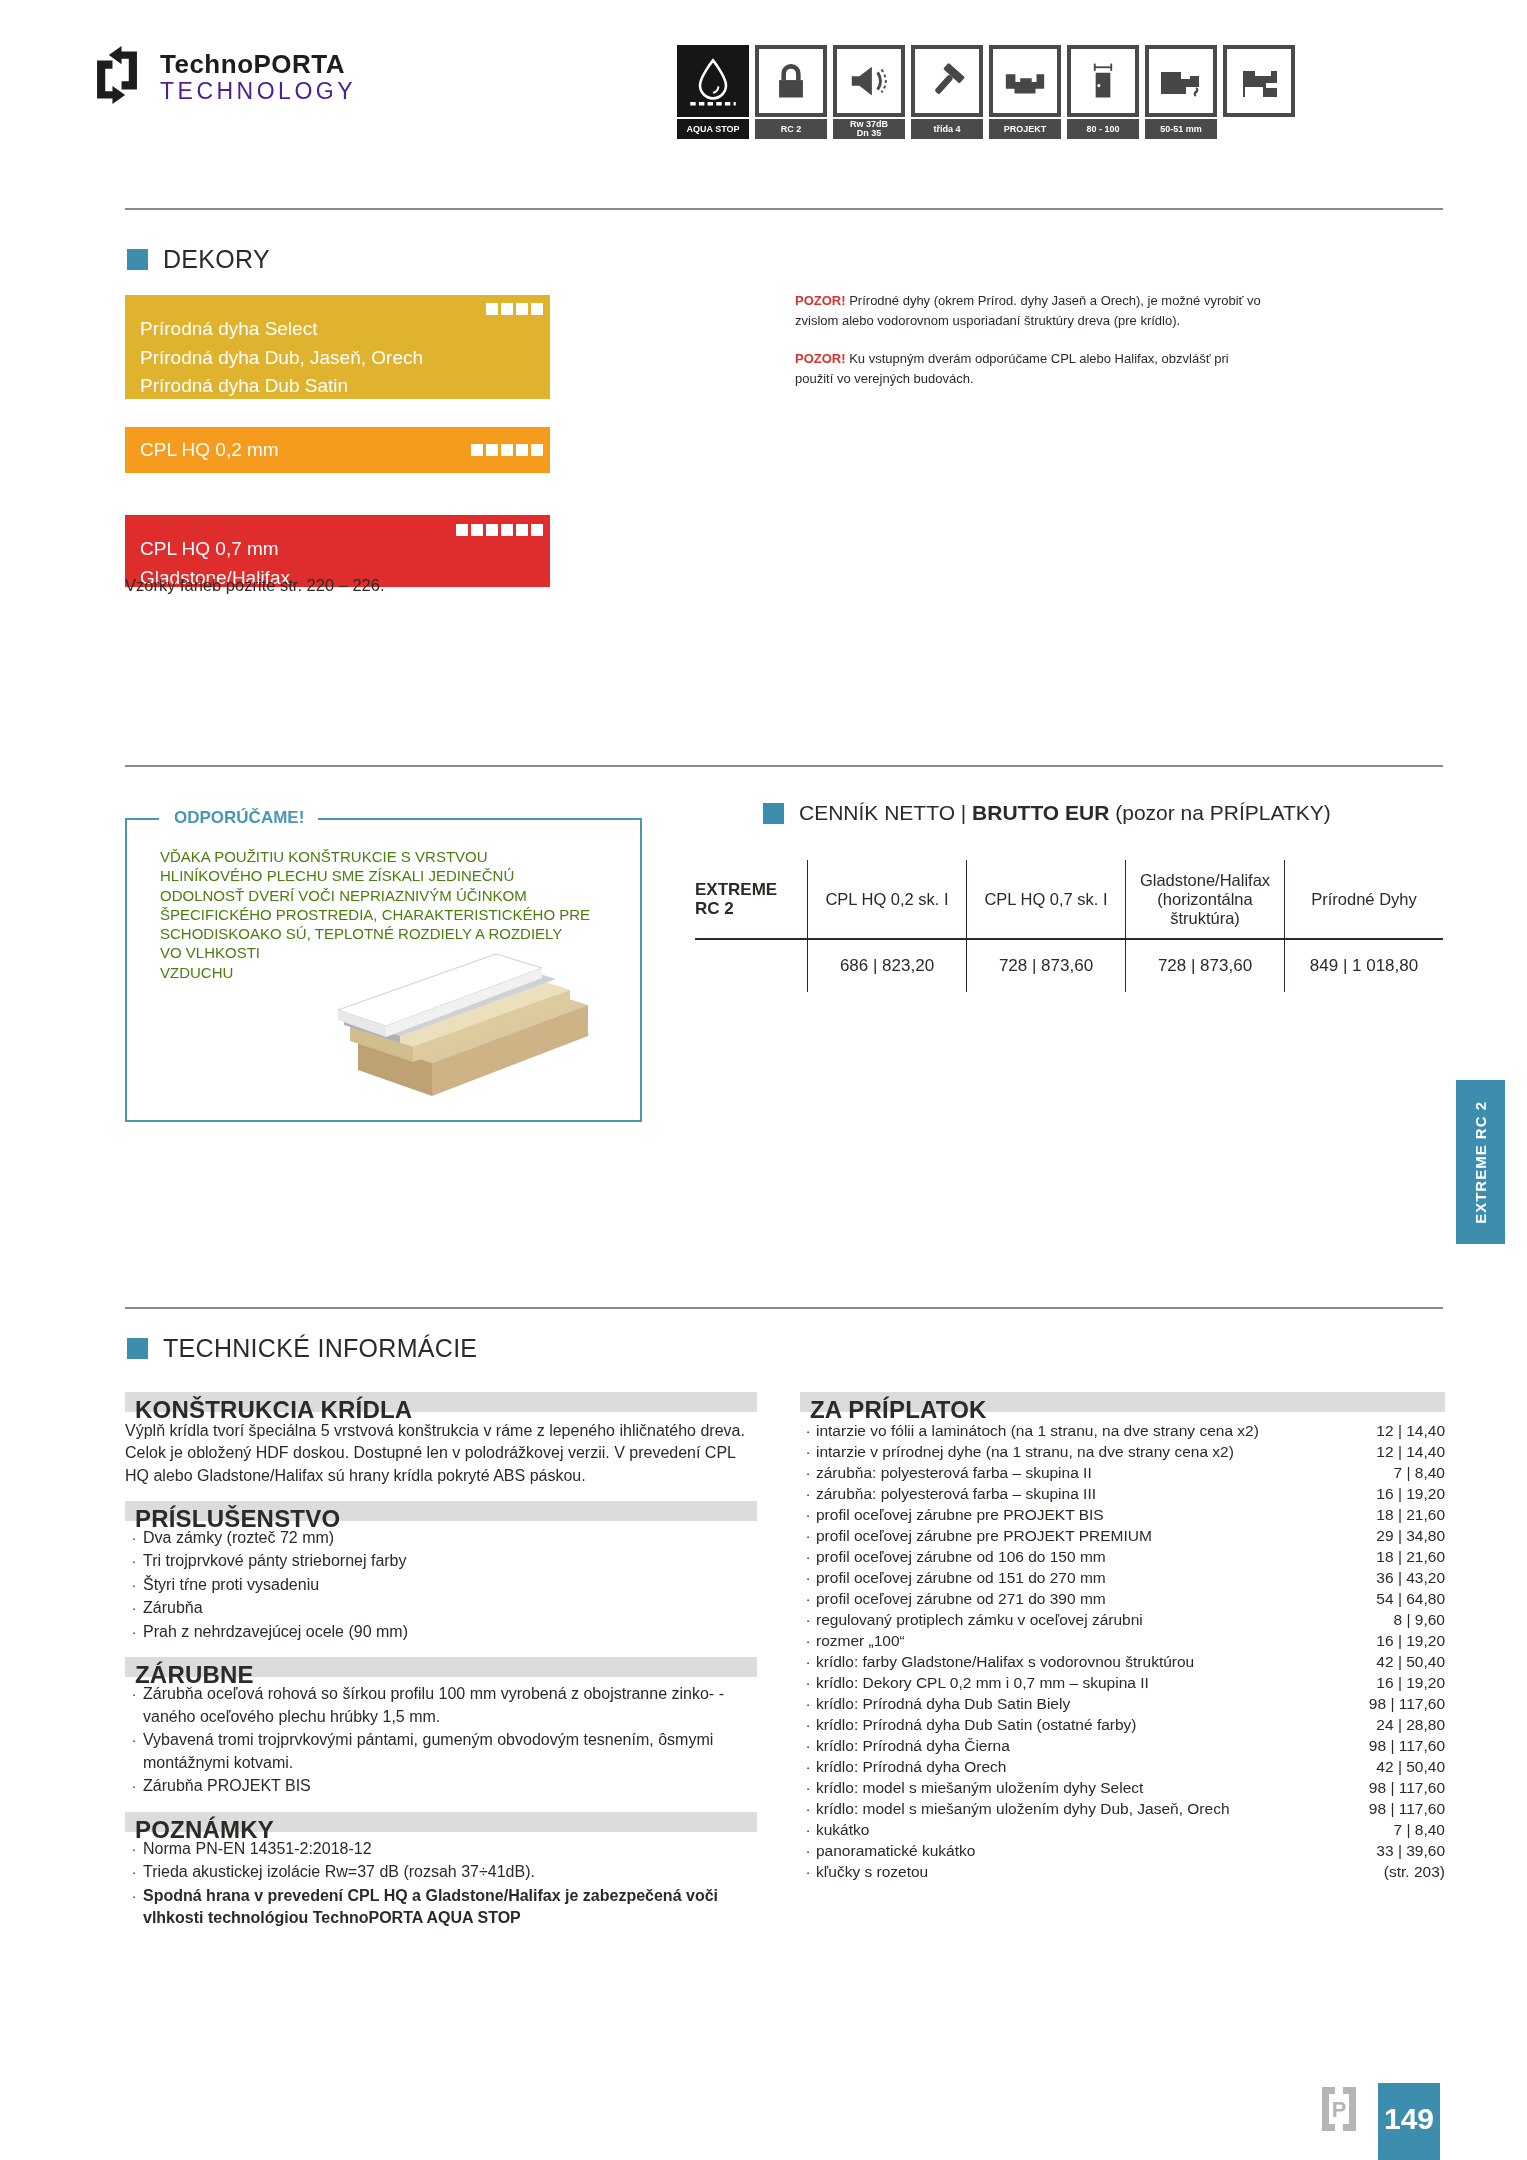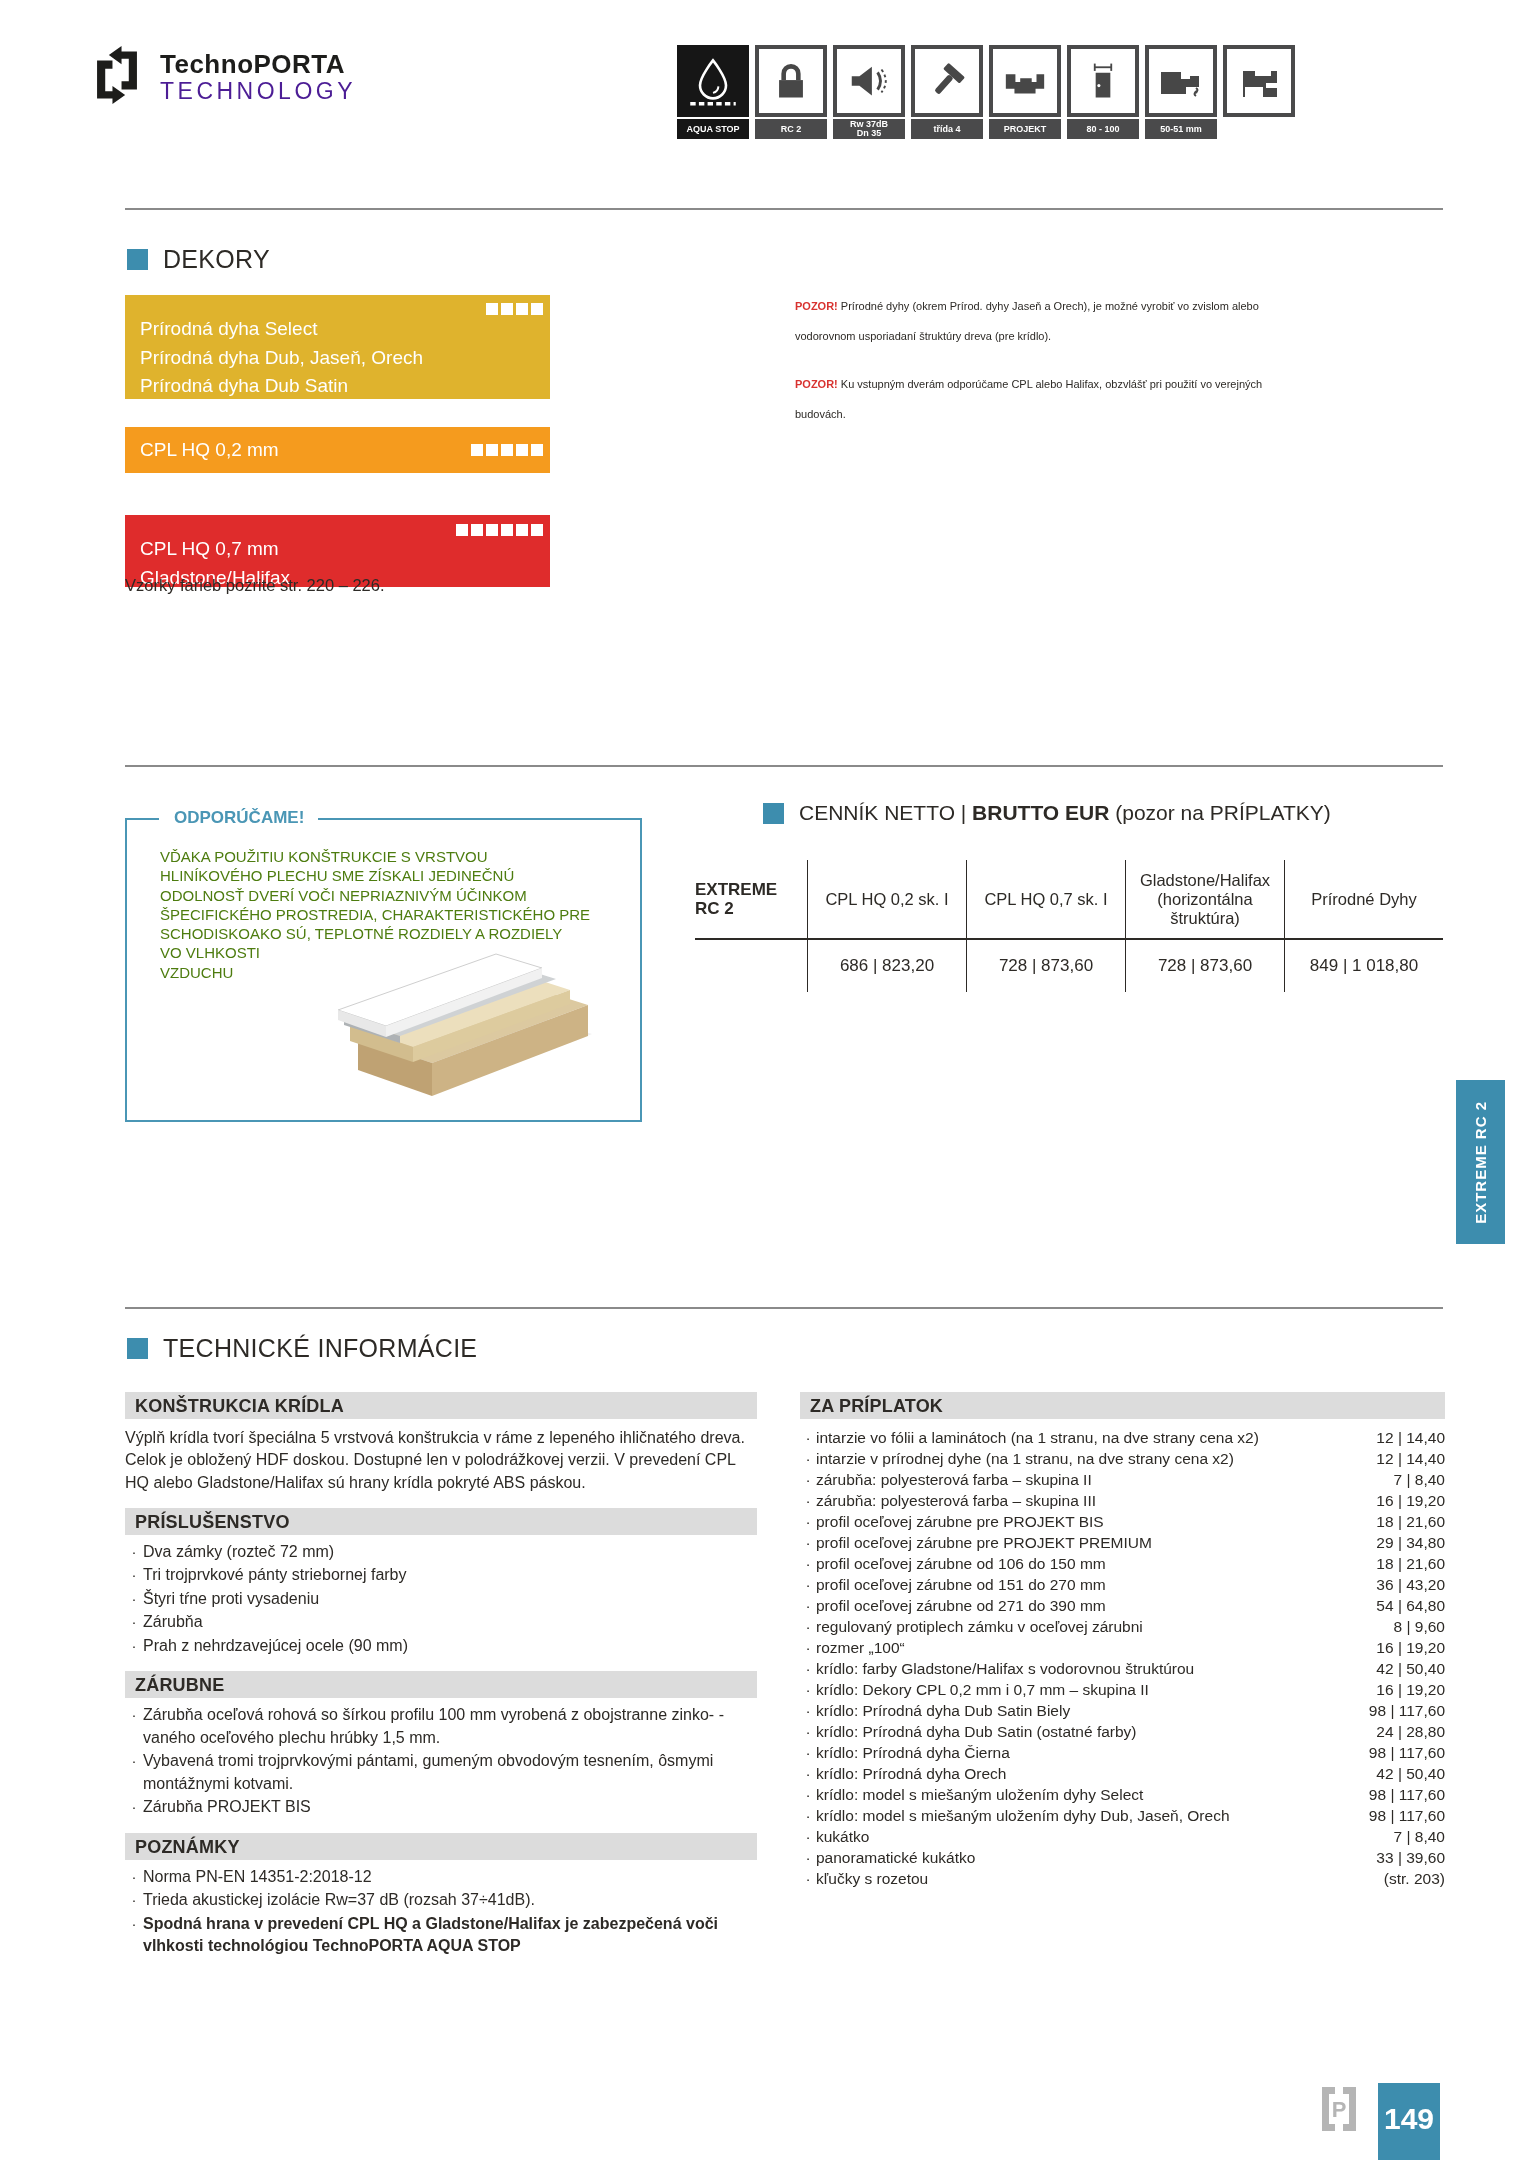--- a/index.html
+++ b/index.html
@@ -25,21 +25,21 @@
   .sec-head{position:absolute;display:flex;align-items:center;gap:15px;}
   .sec-square{width:21px;height:21px;flex:0 0 auto;}
   .sec-title{font-size:25px;color:#2d2a26;letter-spacing:.3px;}
   .decor-bar{position:absolute;left:125px;width:425px;color:#fff;}
   .decor-lines{padding:20px 15px;font-size:19px;line-height:28.5px;}
   .decor-squares{position:absolute;right:7px;display:flex;gap:3px;}
   .decor-squares i{width:12px;height:12px;background:#fff;display:block;}
   .samples-note{position:absolute;left:125px;top:576px;font-size:16.5px;}
   
   .warnings{position:absolute;left:795px;top:291px;width:472px;}
-  .warning{font-size:11px;line-height:30px;margin-bottom:18px;}
+  .warning{font-size:13px;line-height:20px;margin-bottom:18px;}
   .warning b{color:#d8322f;}
   
   .rec-box{position:absolute;left:125px;top:818px;width:513px;height:302px;
     border:2px solid #4a96b5;border-top:none;}
   .rec-top-a{position:absolute;left:125px;top:818px;width:34px;height:2px;background:#4a96b5;}
   .rec-top-b{position:absolute;left:318px;top:818px;width:322px;height:2px;background:#4a96b5;}
   .rec-label{position:absolute;left:168px;top:808px;font-size:17px;font-weight:bold;color:#4a96b5;background:#fff;padding:0 6px;}
   .rec-text{position:absolute;left:160px;top:847px;color:#4d7c0f;font-size:15px;line-height:19.3px;font-weight:500;}
   .door-illu{position:absolute;left:300px;top:950px;}
   
@@ -54,21 +54,21 @@
   .vline{border-left:1.5px solid #2d2a26;}
   
   .side-tab{position:absolute;left:1456px;top:1080px;width:49px;height:164px;
     display:flex;align-items:center;justify-content:center;}
   .side-tab span{writing-mode:vertical-rl;transform:rotate(180deg);color:#fff;
     font-size:15px;font-weight:bold;letter-spacing:1px;white-space:nowrap;}
   
   .tech-col{position:absolute;top:1392px;}
   .tc-left{left:125px;width:632px;}
   .tc-right{left:800px;width:645px;}
-  .gbar{box-sizing:border-box;background:#dcdcdc;height:27px;font-size:18px;font-weight:bold;
+  .gbar{box-sizing:border-box;background:#dcdcdc;height:20px;font-size:24px;font-weight:bold;
     padding:4px 10px;letter-spacing:.2px;}
   .tech-par{font-size:16px;line-height:22.3px;margin:8px 0 14px 0;}
   .blist{margin:6px 0 14px 0;}
   .bitem{display:flex;font-size:16px;line-height:22.5px;margin-bottom:1px;}
   .bitem .dot{flex:0 0 18px;text-align:center;font-size:15px;color:#2d2a26;}
   .bitem.bold .txt{font-weight:bold;}
   .srow{display:flex;justify-content:space-between;font-size:15.5px;line-height:21px;height:21px;}
   .srow .l{display:flex;min-width:0;}
   .srow .l .dot{flex:0 0 16px;text-align:center;}
   .srow .p{white-space:nowrap;padding-left:8px;}

